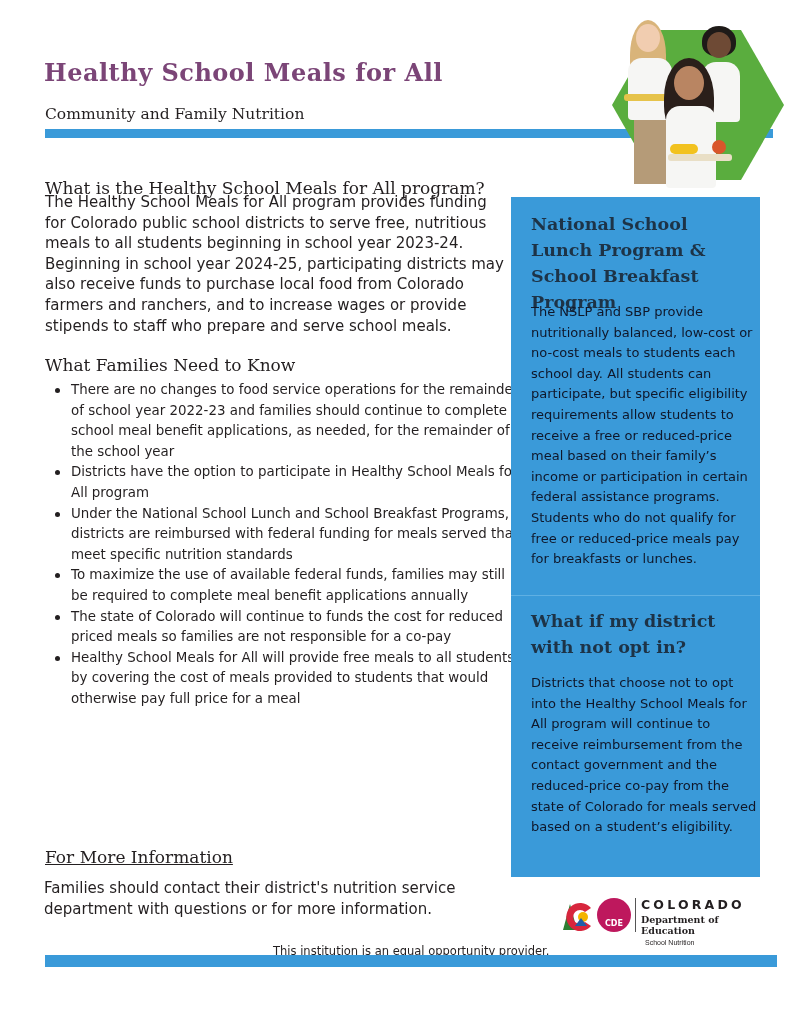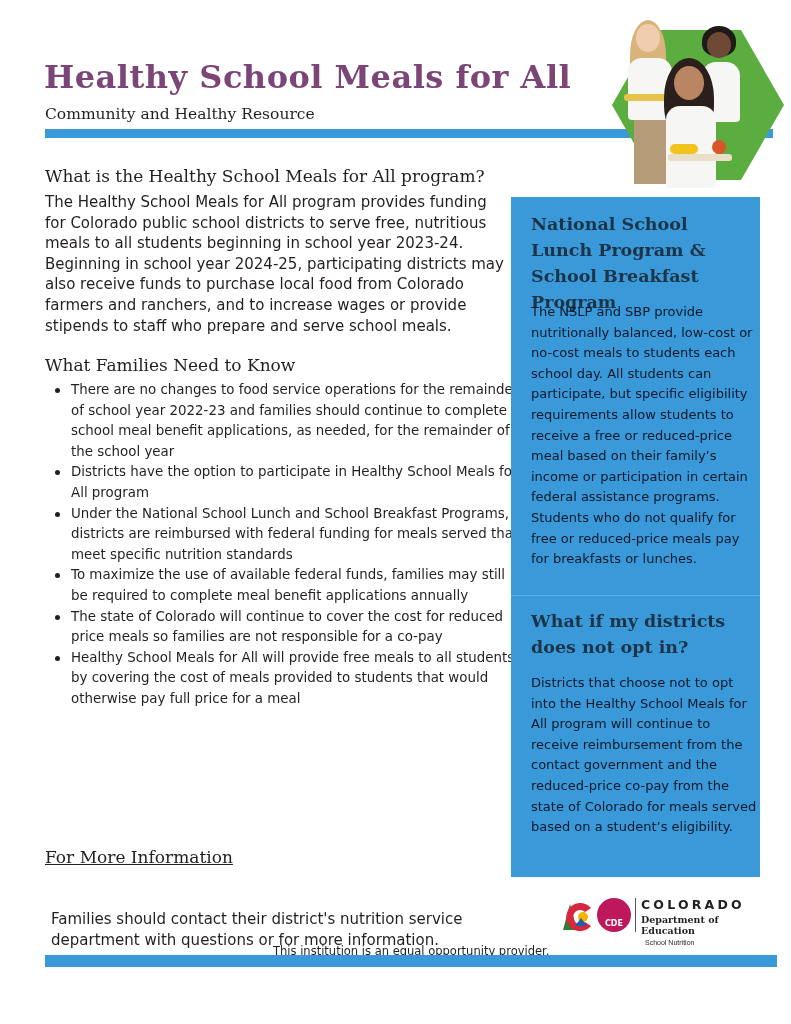--- a/index.html
+++ b/index.html
@@ -5,21 +5,21 @@
   html, body { margin: 0; padding: 0; }
   body {
     width: 791px; height: 1024px; position: relative; overflow: hidden;
     background: #ffffff; color: #231f20;
     font-family: "DejaVu Sans", sans-serif;
   }
   .abs { position: absolute; }
   .title {
     left: 44px; top: 58px; margin: 0;
     font-family: "DejaVu Serif", serif; font-weight: bold;
-    font-size: 32px; color: #7b4577; letter-spacing: 0.5px;
+    font-size: 24px; color: #7b4577; letter-spacing: 0.5px;
   }
   .subtitle {
     left: 45px; top: 105px; margin: 0;
     font-family: "DejaVu Serif", serif; font-size: 15.5px; color: #231f20;
   }
   .bar { background: #3a9ad9; }
   .top-bar { left: 45px; top: 129px; width: 728px; height: 9px; }
   .bottom-bar { left: 45px; top: 955px; width: 732px; height: 12px; }
 
   .hex-wrap { left: 612px; top: 18px; width: 170px; height: 170px; }
@@ -36,34 +36,34 @@
   .tray { position:absolute; height:7px; border-radius:3px; background:#e9dfc6; }
   .fruit { position:absolute; border-radius:50%; }
 
   .h2 {
     margin: 0; font-family: "DejaVu Serif", serif; font-weight: normal;
     font-size: 17px; color: #231f20;
   }
   .body-text {
     margin: 0; font-size: 15px; line-height: 20.6px; color: #231f20;
   }
-  .intro-h { left: 45px; top: 166px; }
+  .intro-h { left: 45px; top: 178px; }
   .intro-p { left: 45px; top: 192px; width: 460px; }
   .families-h { left: 45px; top: 355px; }
   .bullets {
     left: 50px; top: 380px; width: 452px; margin: 0; padding: 0 0 0 21px;
     font-size: 13.4px; line-height: 20.6px; list-style: none;
   }
   .bullets li { position: relative; }
   .bullets li::before {
     content: ""; position: absolute; left: -16px; top: 8px;
     width: 5px; height: 5px; border-radius: 50%; background: #231f20;
   }
   .more-h { left: 45px; top: 847px; text-decoration: underline; }
-  .more-p { left: 51px; top: 878px; width: 470px; margin-top: 31px; }
+  .more-p { left: 44px; top: 878px; width: 470px; }
   .eop { left: 262px; top: 933px; font-size: 11.5px; color: #231f20; margin: 11px; }
 
   .sidebar {
     left: 511px; top: 197px; width: 249px; height: 680px;
     background: #3a9ad9;
   }
   .sidebar .sh {
     position: absolute; left: 20px; margin: 0;
     font-family: "DejaVu Serif", serif; font-weight: bold;
     font-size: 17.5px; line-height: 26px; color: #1d3347;
@@ -96,21 +96,21 @@
   }
   .logo-sn {
     position:absolute; left: 80px; top: 31px; margin: 12px;
     font-family: Liberation Sans, sans-serif; font-size: 7px; color: #231f20;
   }
 </style>
 </head>
 <body>
 
 <h1 class="abs title">Healthy School Meals for All</h1>
-<p class="abs subtitle">Community and Healthy Resource</p>
+<p class="abs subtitle">Community and Family Nutrition</p>
 <div class="abs bar top-bar"></div>
 
 <div class="abs hex-wrap">
   <div class="hex"></div>
   <div class="kid" style="left:18px;top:2px;">
     <div class="hair" style="left:0;top:0;width:36px;height:70px;background:#d9b47a;"></div>
     <div class="head" style="left:6px;top:4px;width:24px;height:28px;background:#f1cdb0;"></div>
     <div class="body" style="left:-2px;top:38px;width:44px;height:62px;"></div>
     <div class="legs" style="left:4px;top:100px;width:32px;height:64px;"></div>
   </div>
@@ -132,32 +132,32 @@
 
 <h2 class="abs h2 intro-h">What is the Healthy School Meals for All program?</h2>
 <p class="abs body-text intro-p">The Healthy School Meals for All program provides funding for Colorado public school districts to serve free, nutritious meals to all students beginning in school year 2023-24. Beginning in school year 2024-25, participating districts may also receive funds to purchase local food from Colorado farmers and ranchers, and to increase wages or provide stipends to staff who prepare and serve school meals.</p>
 
 <h2 class="abs h2 families-h">What Families Need to Know</h2>
 <ul class="abs bullets">
   <li>There are no changes to food service operations for the remainder of school year 2022-23 and families should continue to complete school meal benefit applications, as needed, for the remainder of the school year</li>
   <li>Districts have the option to participate in Healthy School Meals for All program</li>
   <li>Under the National School Lunch and School Breakfast Programs, districts are reimbursed with federal funding for meals served that meet specific nutrition standards</li>
   <li>To maximize the use of available federal funds, families may still be required to complete meal benefit applications annually</li>
-  <li>The state of Colorado will continue to cover the cost for reduced price meals so families are not responsible for a co-pay</li>
+  <li>The state of Colorado will continue to funds the cost for reduced priced meals so families are not responsible for a co-pay</li>
   <li>Healthy School Meals for All will provide free meals to all students by covering the cost of meals provided to students that would otherwise pay full price for a meal</li>
 </ul>
 
 <h2 class="abs h2 more-h">For More Information</h2>
 <p class="abs body-text more-p">Families should contact their district's nutrition service department with questions or for more information.</p>
 
 <div class="abs sidebar">
   <h3 class="sh sh1">National School Lunch Program &amp; School Breakfast Program</h3>
   <p class="sp sp1">The NSLP and SBP provide nutritionally balanced, low-cost or no-cost meals to students each school day. All students can participate, but specific eligibility requirements allow students to receive a free or reduced-price meal based on their family’s income or participation in certain federal assistance programs. Students who do not qualify for free or reduced-price meals pay for breakfasts or lunches.</p>
   <div class="divider" style="top:398px;"></div>
-  <h3 class="sh sh2">What if my districts does not opt in?</h3>
+  <h3 class="sh sh2">What if my district with not opt in?</h3>
   <p class="sp sp2">Districts that choose not to opt into the Healthy School Meals for All program will continue to receive reimbursement from the contact government and the reduced-price co-pay from the state of Colorado for meals served based on a student’s eligibility.</p>
 </div>
 
 <p class="abs eop">This institution is an equal opportunity provider.</p>
 
 <div class="abs logo">
   <svg class="logo-c" viewBox="0 0 34 34">
     <polygon points="2,30 9,4 16,30" fill="#2e7d32"></polygon>
     <path d="M30,8 A14,14 0 1,0 30,26 L24,22 A7,7 0 1,1 24,12 Z" fill="#d7263d"></path>
     <circle cx="22" cy="17" r="5" fill="#f4b400"></circle>

